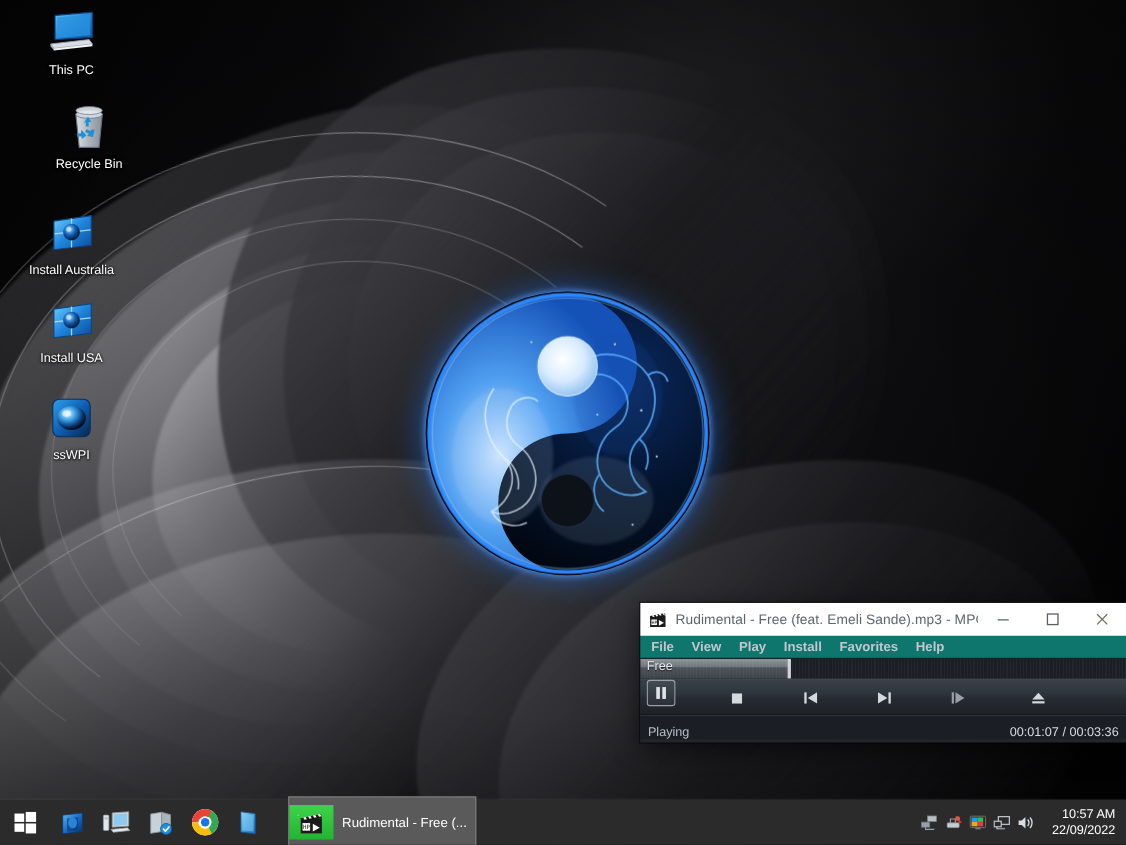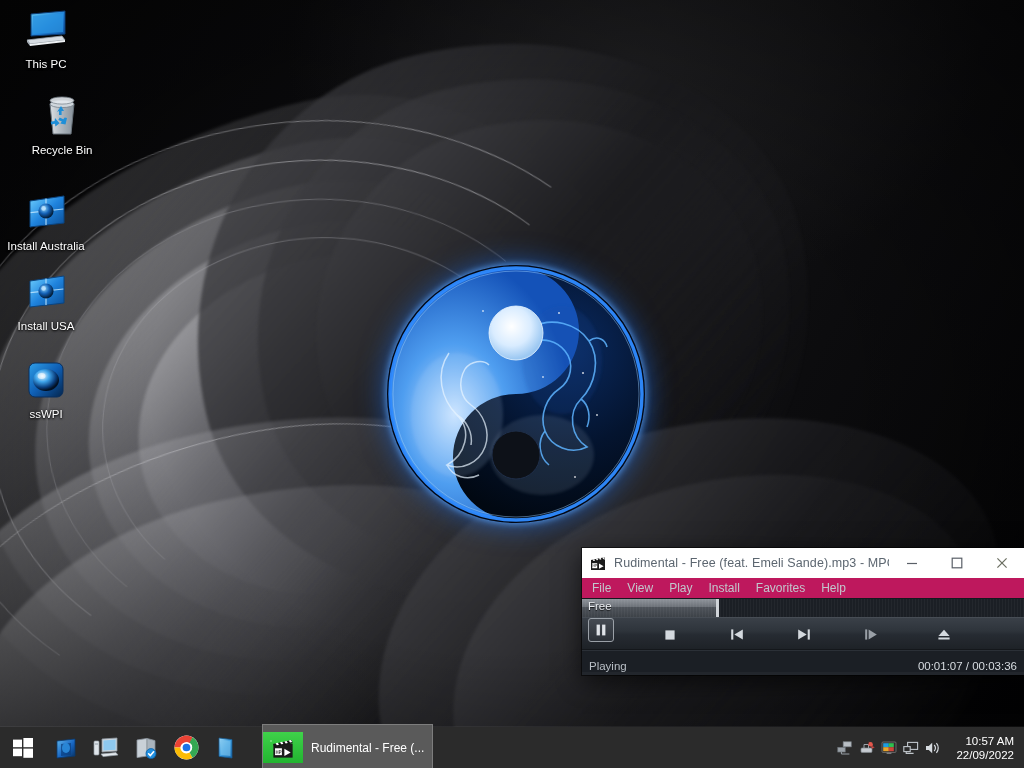--- a/index.html
+++ b/index.html
@@ -90,24 +90,25 @@
   }
   .wbtn{
     width:45px;height:30px;
     display:flex;align-items:center;justify-content:center;
     flex:0 0 auto;
   }
   .wbtn svg{display:block;}
 
   #mpc-menu{
     height:21px;
-    background:#be185d;
+    background:#0f766e;
     display:flex;align-items:flex-start;
     padding-left:10px;
     border-bottom:1px solid #16191e;
+    font-weight:bold;
   }
   #mpc-menu .mi{
     font-size:12px;color:#c2c7cd;
     margin-right:16px;
     line-height:21px;
     white-space:nowrap;
     cursor:default;
   }
 
   #mpc-seek{
@@ -186,20 +187,21 @@
   }
   #status-text{ font-size:11.5px;color:#b9bfc6; }
   #status-time{ font-size:11.5px;color:#d7dce1; margin-left:auto; font-variant-numeric:tabular-nums; }
 
   
   .dicon{
     position:absolute;
     width:92px;
     text-align:center;
     cursor:default;
+    margin-left:19px;
   }
   .dicon .glyph{
     width:48px;height:48px;margin:0 auto 4px auto;
     display:flex;align-items:center;justify-content:center;
   }
   .dicon .lbl{
     font-size:11.5px;color:#ffffff;
     text-shadow:0 1px 2px rgba(0,0,0,.9),0 0 3px rgba(0,0,0,.8);
     line-height:13px;
     word-break:break-word;

